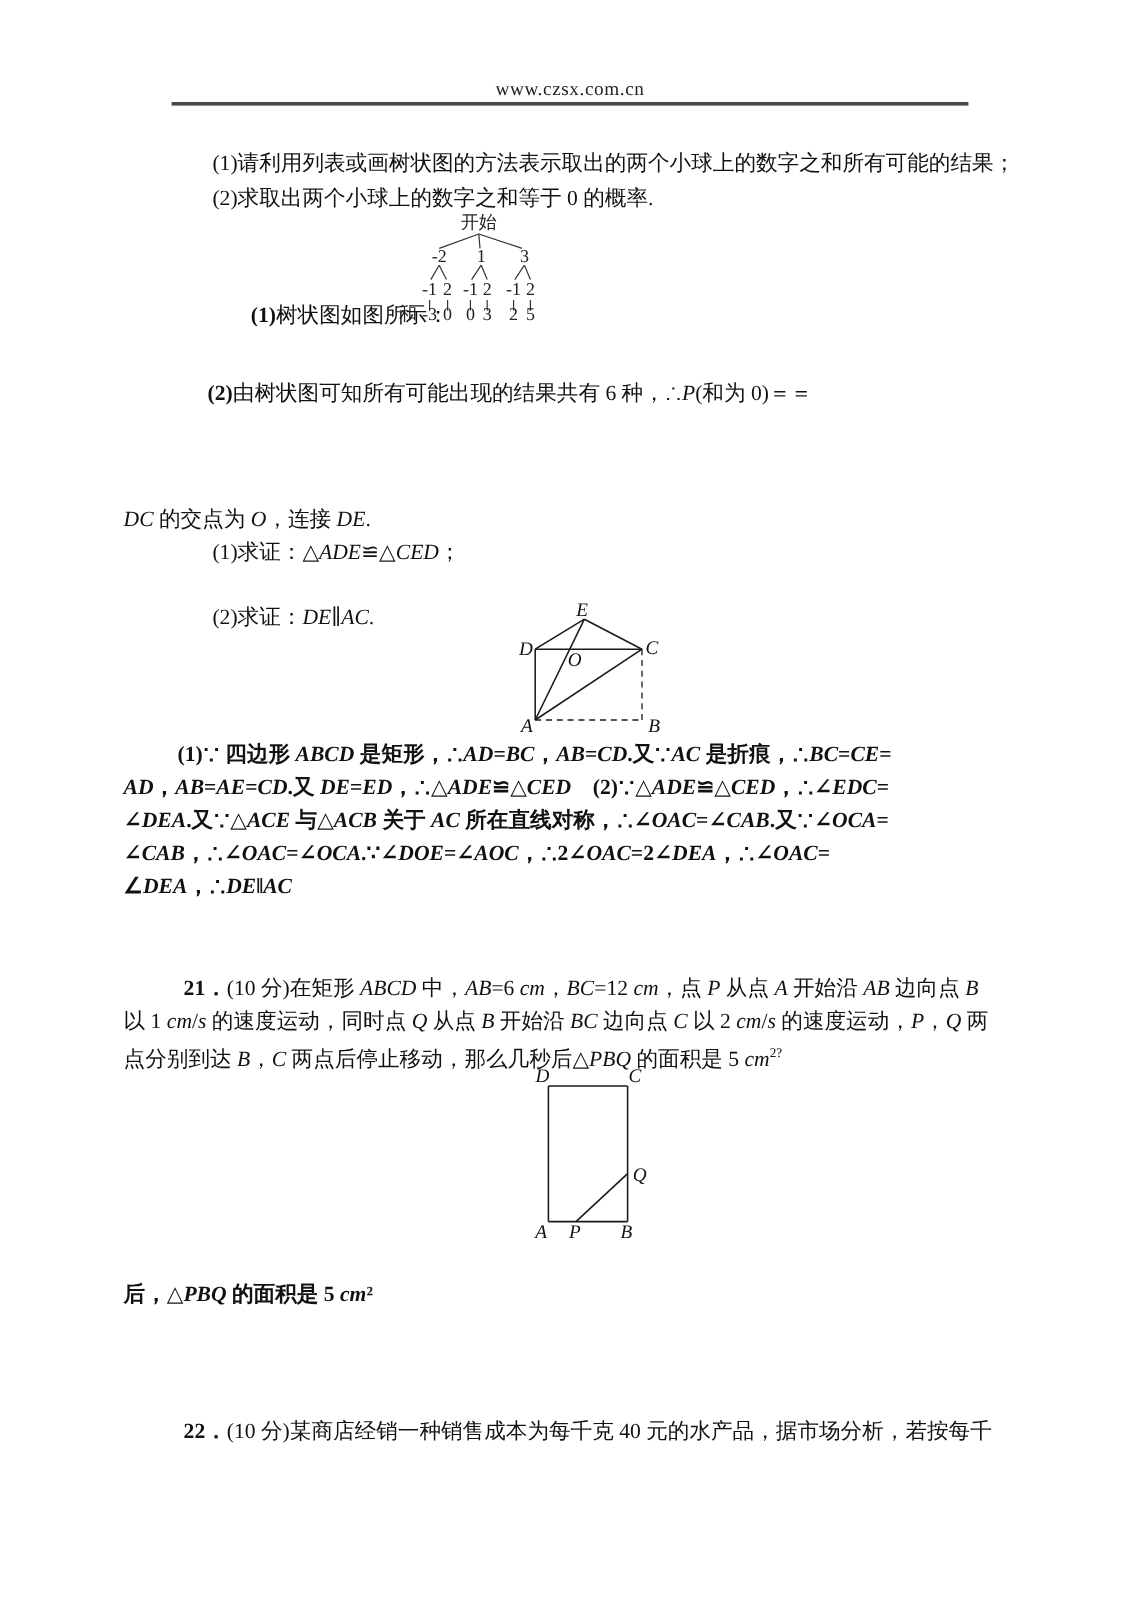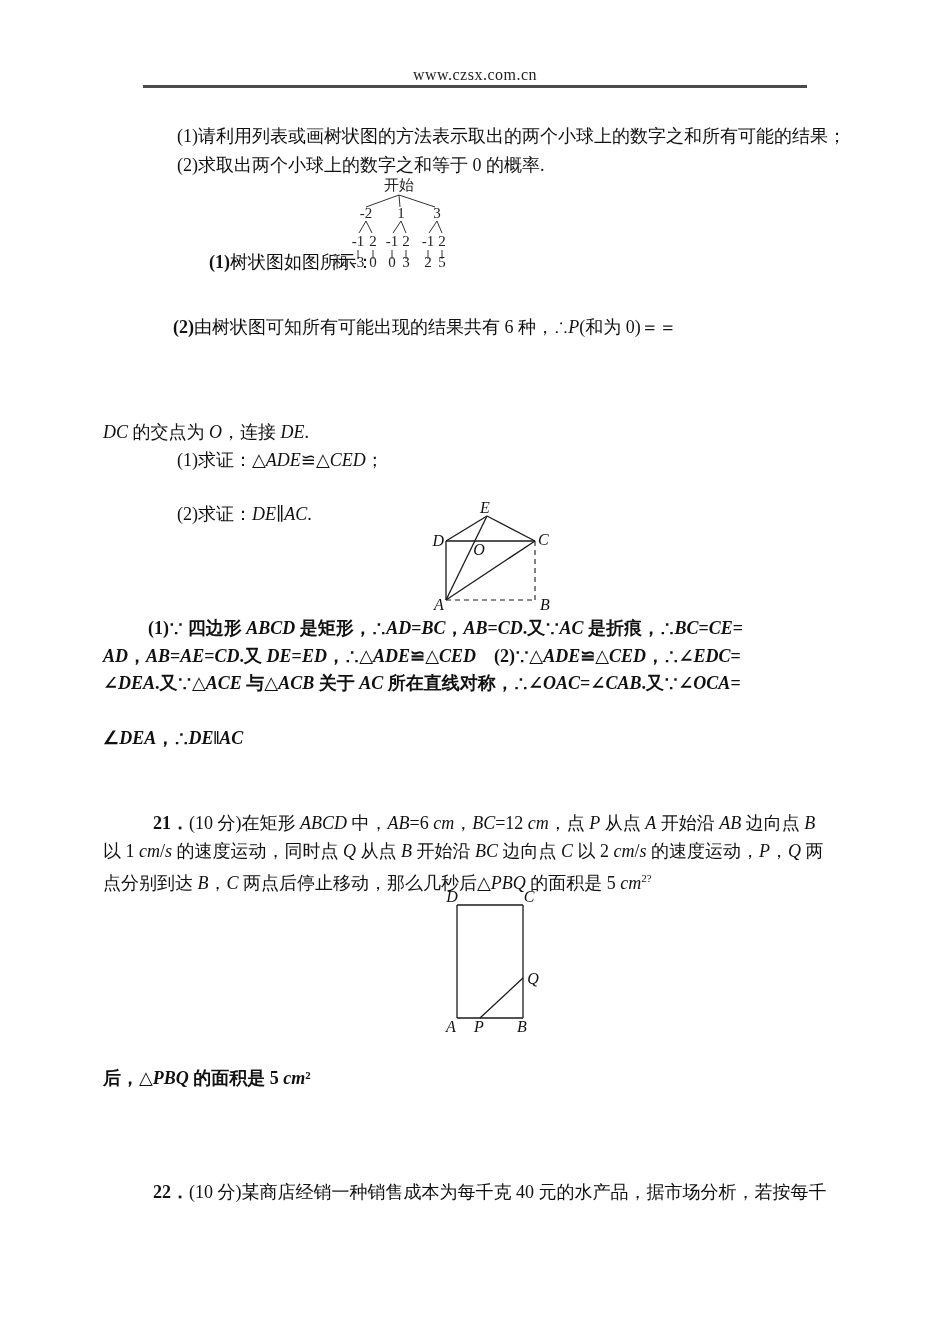--- a/index.html
+++ b/index.html
@@ -90,20 +90,21 @@
     <text x="19" y="46" text-anchor="end">D</text>
     <text x="113" y="45" text-anchor="start">C</text>
     <text x="54" y="55" text-anchor="middle">O</text>
     <text x="14" y="110" text-anchor="middle">A</text>
     <text x="120" y="110" text-anchor="middle">B</text>
   </svg>
 
   <div class="ln bold" style="left:148px; top:617px;">(1)∵ 四边形 <i>ABCD</i> 是矩形，∴<i>AD</i>=<i>BC</i>，<i>AB</i>=<i>CD</i>.又∵<i>AC</i> 是折痕，∴<i>BC</i>=<i>CE</i>=</div>
   <div class="ln bold" style="left:103px; top:645px;"><i>AD</i>，<i>AB</i>=<i>AE</i>=<i>CD</i>.又 <i>DE</i>=<i>ED</i>，∴△<i>ADE</i>≌△<i>CED</i>　(2)∵△<i>ADE</i>≌△<i>CED</i>，∴∠<i>EDC</i>=</div>
   <div class="ln bold" style="left:103px; top:672px;">∠<i>DEA</i>.又∵△<i>ACE</i> 与△<i>ACB</i> 关于 <i>AC</i> 所在直线对称，∴∠<i>OAC</i>=∠<i>CAB</i>.又∵∠<i>OCA</i>=</div>
+  <div class="ln bold" style="left:103px; top:700px;">∠<i>CAB</i>，∴∠<i>OAC</i>=∠<i>OCA</i>.∵∠<i>DOE</i>=∠<i>AOC</i>，∴2∠<i>OAC</i>=2∠<i>DEA</i>，∴∠<i>OAC</i>=</div>
   <div class="ln bold" style="left:103px; top:727px;font-family:Liberation Serif, serif;">∠<i>DEA</i>，∴<i>DE</i>‖<i>AC</i></div>
 
   <div class="ln" style="left:153px; top:812px;"><span class="num">21．</span><span>(10 分)在矩形 <i>ABCD</i> 中，<i>AB</i>=6 <i>cm</i>，<i>BC</i>=12 <i>cm</i>，点 <i>P</i> 从点 <i>A</i> 开始沿 <i>AB</i> 边向点 <i>B</i></span></div>
   <div class="ln" style="left:103px; top:840px;">以 1 <i>cm</i>/<i>s</i> 的速度运动，同时点 <i>Q</i> 从点 <i>B</i> 开始沿 <i>BC</i> 边向点 <i>C</i> 以 2 <i>cm</i>/<i>s</i> 的速度运动，<i>P</i>，<i>Q</i> 两</div>
   <div class="ln" style="left:103px; top:867px;"><span>点分别到达 <i>B</i>，<i>C</i> 两点后停止移动，那么几秒后△<i>PBQ</i> 的面积是 5 <i>cm</i></span><sup>2?</sup></div>
 
   <svg class="fig" style="left:445px; top:888px;" width="100" height="150" viewBox="0 0 100 150">
     <line x1="12" y1="17" x2="78" y2="17"></line>
     <line x1="12" y1="17" x2="12" y2="130"></line>
     <line x1="78" y1="17" x2="78" y2="130"></line>

